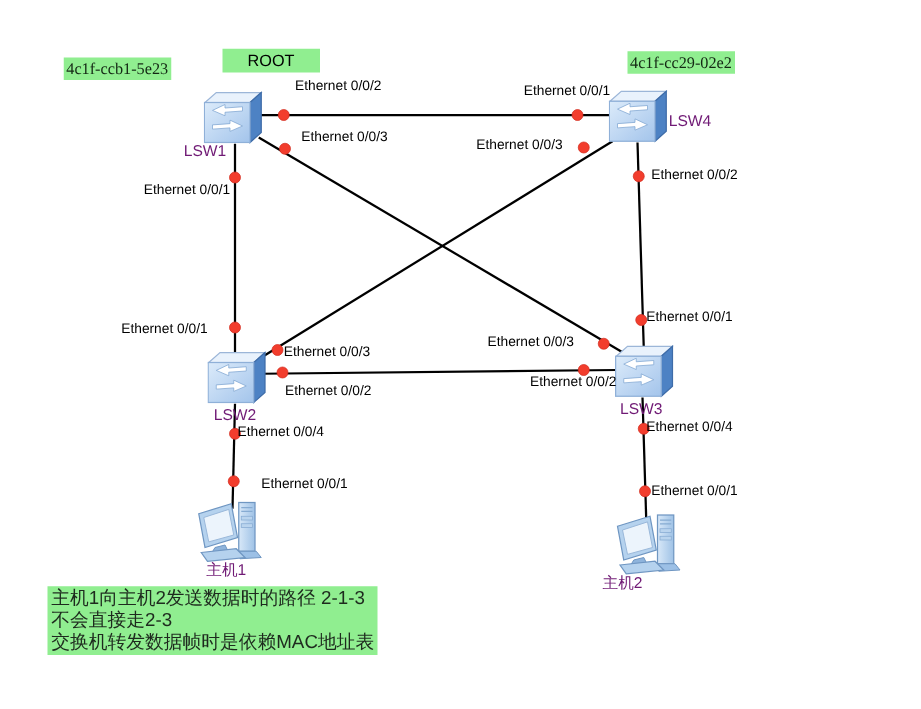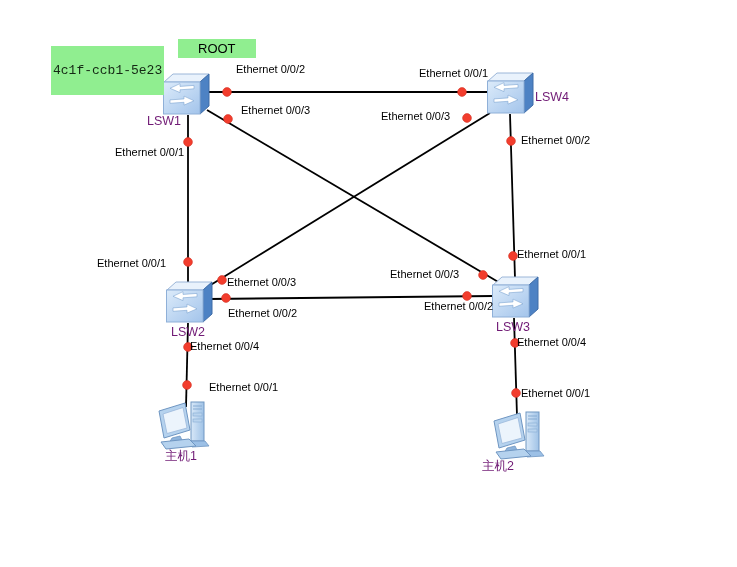--- a/index.html
+++ b/index.html
@@ -7,22 +7,22 @@
        font-family:"Liberation Sans",sans-serif;}
   .canvas{position:absolute;left:0;top:0;width:737px;height:567px;background:#ffffff;}
   .links-layer{position:absolute;left:0;top:0;}
   .links-layer line{stroke:#000000;stroke-width:1.8;}
   .links-layer circle{fill:#f23d2d;stroke:#d32f22;stroke-width:0.6;}
   .node{position:absolute;}
   .node svg{display:block;}
   .node-label{position:absolute;font-size:12.5px;color:#701a75;white-space:nowrap;}
   .port-label{position:absolute;font-size:11px;color:#000;white-space:nowrap;text-align:center;}
   .hl{background:#90EE90;}
-  .mac-label{position:absolute;font-family:Liberation Mono, monospace;
-             font-size:13px;color:#142814;padding:17px 2px;white-space:nowrap;}
+  .mac-label{position:absolute;font-family:Liberation Serif, serif;
+             font-size:13px;color:#142814;padding:1px 2px;white-space:nowrap;}
   .root-label{position:absolute;font-size:13px;color:#000;padding:2px 20px;white-space:nowrap;}
   .note{position:absolute;left:38px;top:469px;font-size:15px;line-height:17.6px;
         color:#1e2a1e;padding:1px 3px;display:inline-block;}
   .note div{white-space:nowrap;}
 </style>
 </head>
 <body>
 
 <div class="canvas">
 
@@ -136,15 +136,21 @@
   <div class="port-label" style="left:517px;top:248px">Ethernet 0/0/1</div>
   <div class="port-label" style="left:228px;top:307px">Ethernet 0/0/2</div>
   <div class="port-label" style="left:424px;top:300px">Ethernet 0/0/2</div>
   <div class="port-label" style="left:190px;top:340px">Ethernet 0/0/4</div>
   <div class="port-label" style="left:209px;top:381px">Ethernet 0/0/1</div>
   <div class="port-label" style="left:517px;top:336px">Ethernet 0/0/4</div>
   <div class="port-label" style="left:521px;top:387px">Ethernet 0/0/1</div>
 
   <div class="mac-label hl" style="left:51px;top:46px">4c1f-ccb1-5e23</div>
   <div class="root-label hl" style="left:178px;top:39px">ROOT</div>
+  <div class="mac-label hl" style="left:502px;top:41px">4c1f-cc29-02e2</div>
 
+  <div class="note hl">
+    <div>主机1向主机2发送数据时的路径 2-1-3</div>
+    <div>不会直接走2-3</div>
+    <div>交换机转发数据帧时是依赖MAC地址表</div>
+  </div>
 
 </div>
 
 </body></html>

